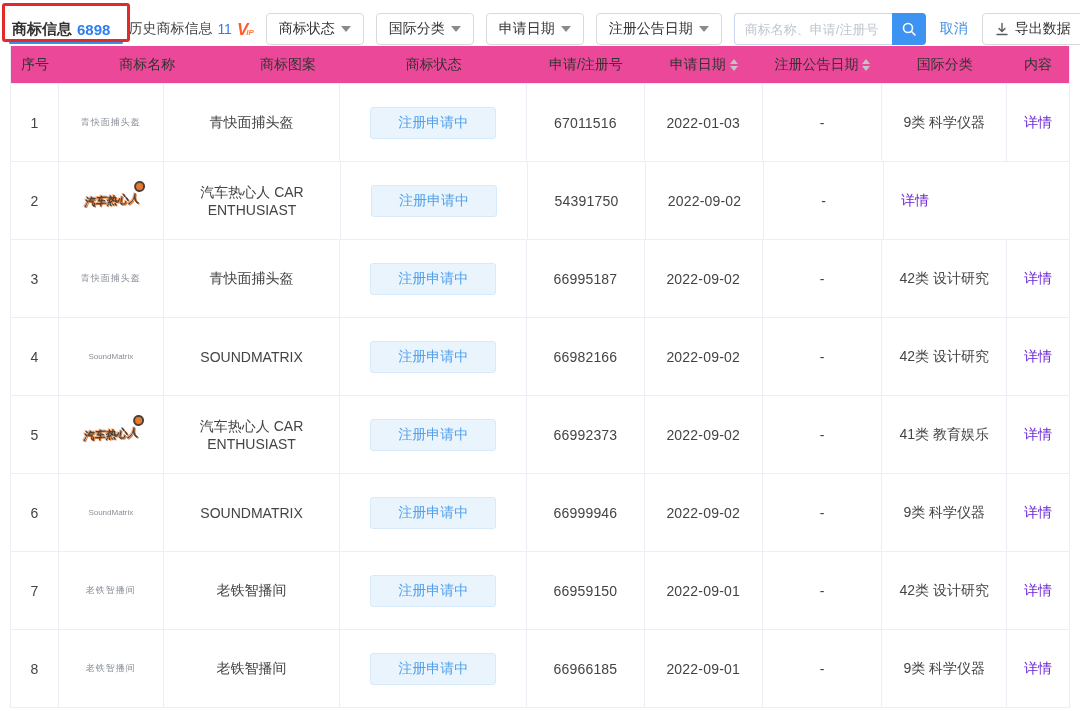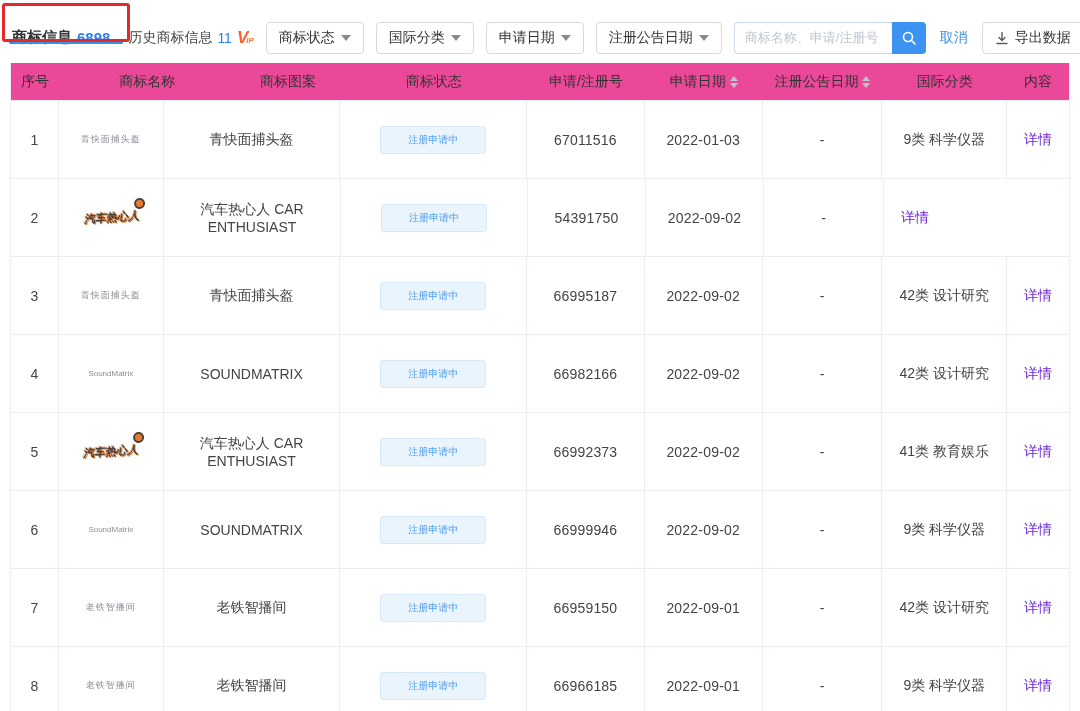--- a/index.html
+++ b/index.html
@@ -1,20 +1,20 @@
 <!DOCTYPE html>
 <html><head>
 <meta charset="utf-8">
 <style>
   * { margin:0; padding:0; box-sizing:border-box; }
   html,body { width:1080px; height:711px; overflow:hidden; background:#fff;
     font-family:"Liberation Sans","DejaVu Sans",sans-serif; }
 
   
-  .toolbar { position:relative; height:63px; display:flex; align-items:center; padding:12px 4px 0 12px; }
+  .toolbar { position:relative; height:46px; display:flex; align-items:center; padding:12px 4px 0 12px; }
   .annotation-box { position:absolute; left:2px; top:3px; width:128px; height:39px;
     border:3px solid #e12a2a; border-radius:3px; pointer-events:none; z-index:9; }
   .tab { display:flex; align-items:center; gap:5px; cursor:pointer; white-space:nowrap; }
   .tab-main { font-size:15px; font-weight:bold; color:#333; }
   .tab-count { font-size:15px; font-weight:bold; color:#2e7ef0; }
   .tab-underline { position:absolute; left:9px; top:41px; width:114px; height:3px;
     background:#3a8ee6; border-radius:2px; }
   .tab-history { margin-left:18px; }
   .tab-history .tab-main { font-weight:normal; color:#444; font-size:14px; }
   .tab-history .tab-count { font-weight:normal; font-size:14px; }
@@ -64,21 +64,21 @@
 
   .mark-text { font-size:9px; color:#8a8f99; letter-spacing:1px; white-space:nowrap; }
   .mark-text-en { font-size:8px; color:#8a8f99; letter-spacing:0; }
   .mark-logo { position:relative; display:inline-block; transform:rotate(-4deg);
     font-style:italic; font-weight:800; font-size:11px; color:#4a4038;
     text-shadow:1px 1px 0 #e87a2e, -1px -1px 0 #f0b089; white-space:nowrap; padding:2px 4px; }
   .logo-blob { position:absolute; right:-3px; top:-8px; width:11px; height:11px;
     background:#e87a2e; border-radius:50%; border:2px solid #4a4038; }
 
   .badge { background:#e9f4fd; border:1px solid #d6eafc; color:#54a0ea;
-    font-size:10px; padding:6px 27px; border-radius:3px; white-space:nowrap; }
+    font-size:14px; padding:6px 27px; border-radius:3px; white-space:nowrap; }
   .detail-link { color:#6d28d9; font-size:14px; cursor:pointer; }
   .num { letter-spacing:0.2px; }
 </style>
 </head>
 <body>
 
 <div class="toolbar">
   <div class="annotation-box"></div>
   <div class="tab-underline"></div>
 

